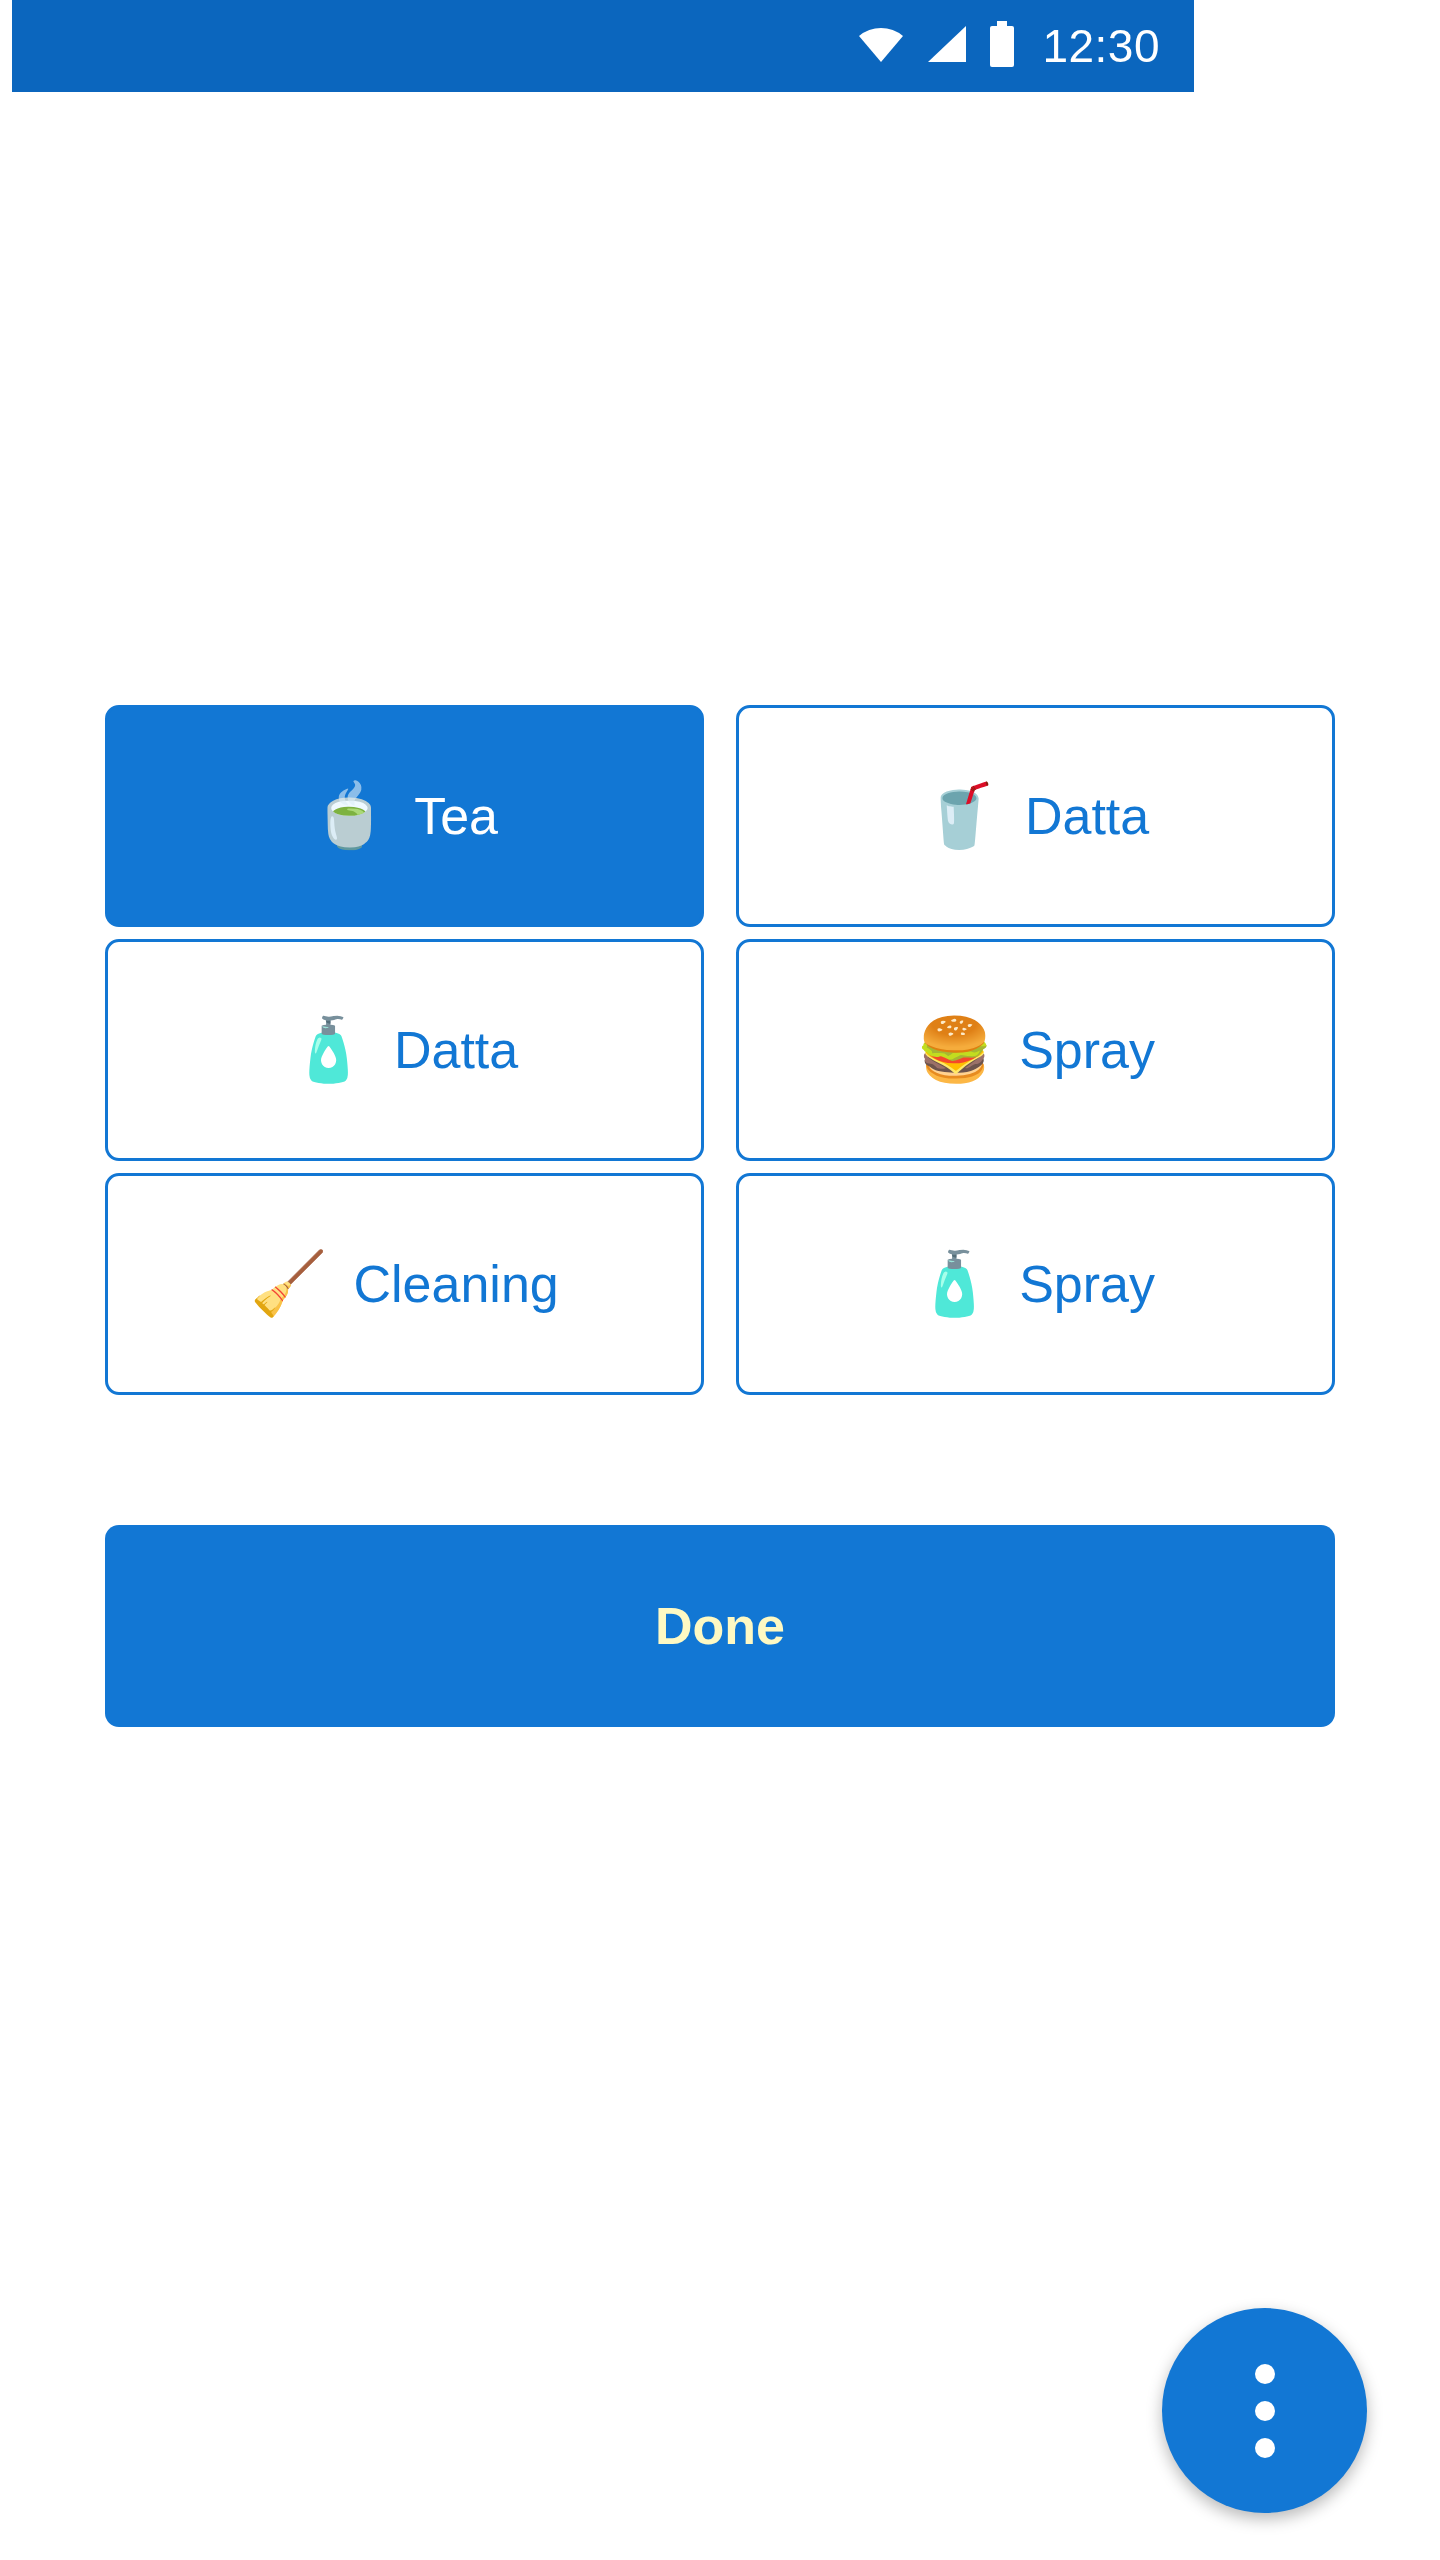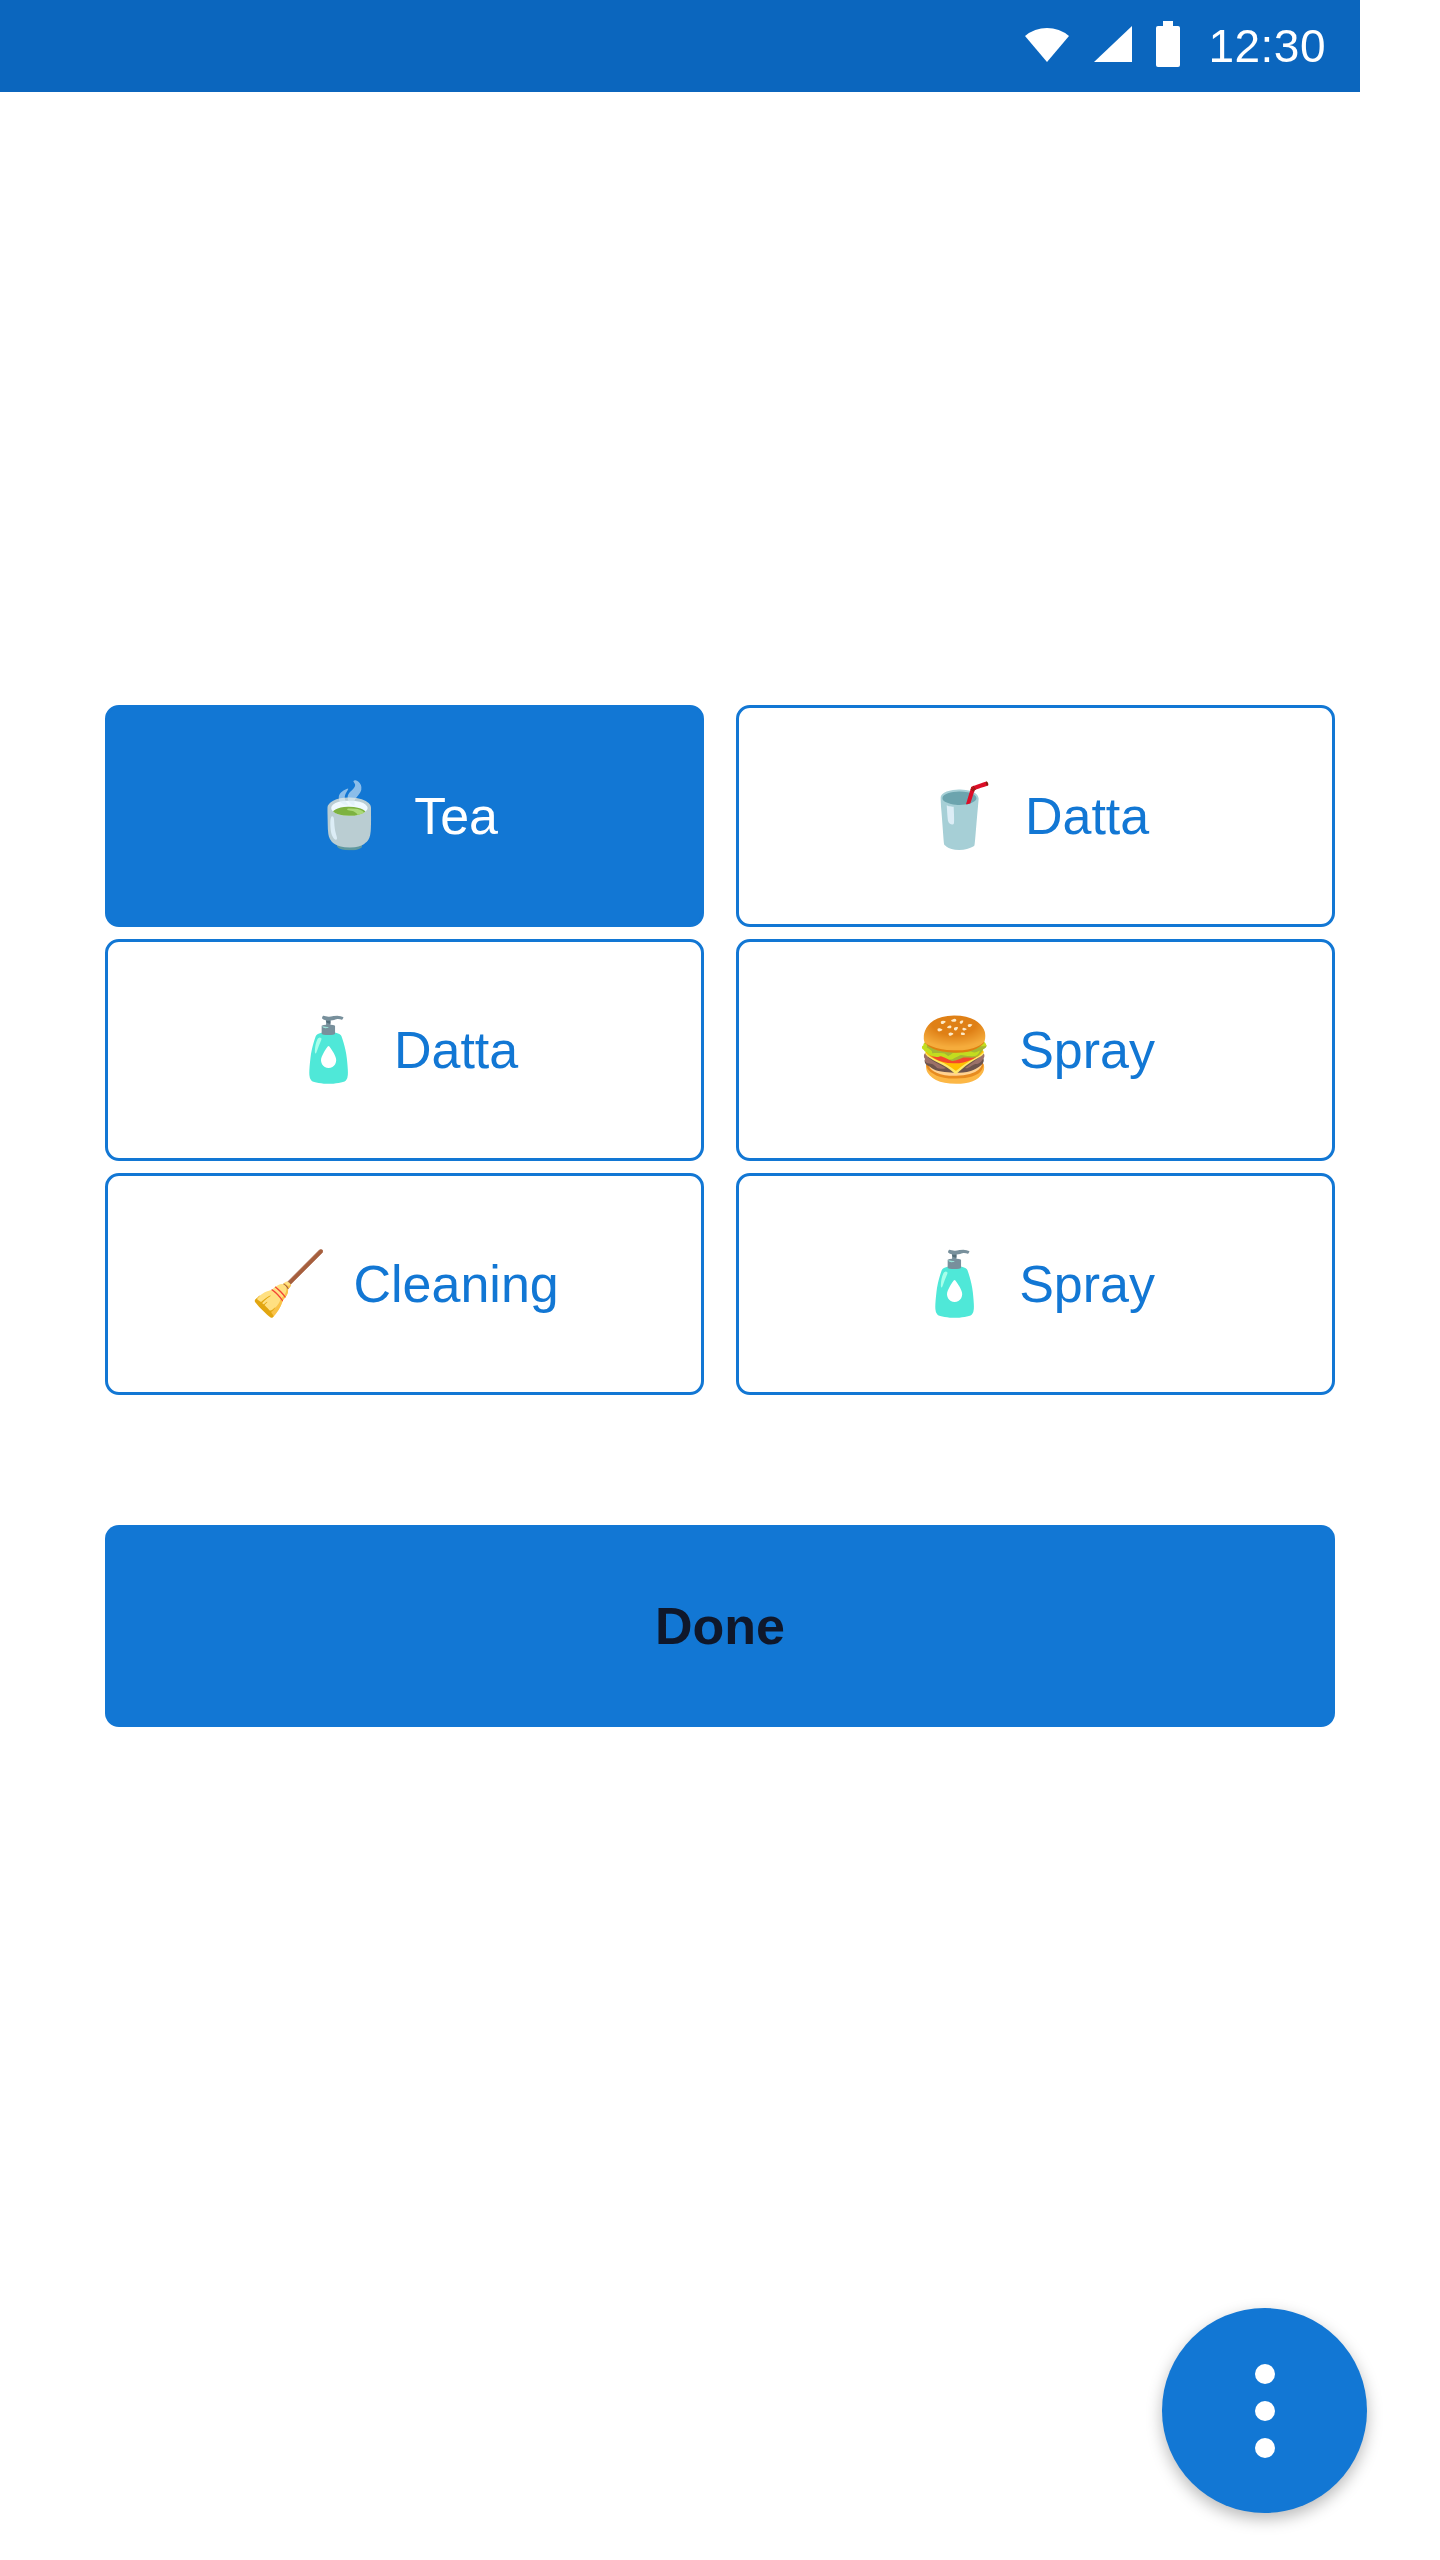--- a/index.html
+++ b/index.html
@@ -12,22 +12,22 @@
   }
 
   .screen {
     position:relative;
     width:1440px; height:2560px;
     background:#ffffff;
   }
 
   
   .status-bar {
-    position:absolute; top:0; left:0;
-    width:1360px; height:92px;
+    position:absolute; top:0; left:12px;
+    width:1182px; height:92px;
     background:#0b66be;
     display:flex; align-items:center; justify-content:flex-end;
     padding-right:34px; gap:20px;
   }
   .sb-icon { display:block; }
   .status-time {
     color:#ffffff;
     font-size:46px;
     font-weight:400;
     letter-spacing:0.5px;
@@ -96,21 +96,21 @@
   .option-btn.selected .option-label { color:#ffffff; }
 
   
   .done-button {
     position:absolute;
     left:105px; top:1005px;
     width:1230px; height:202px;
     background:#1277d4;
     border:none;
     border-radius:14px;
-    color:#0f172a;
+    color:#fef9c3;
     font-family:"Liberation Sans", sans-serif;
     font-size:52px;
     font-weight:bold;
     cursor:pointer;
     display:flex; align-items:center; justify-content:center;
   }
 
   
   .fab {
     position:absolute;

